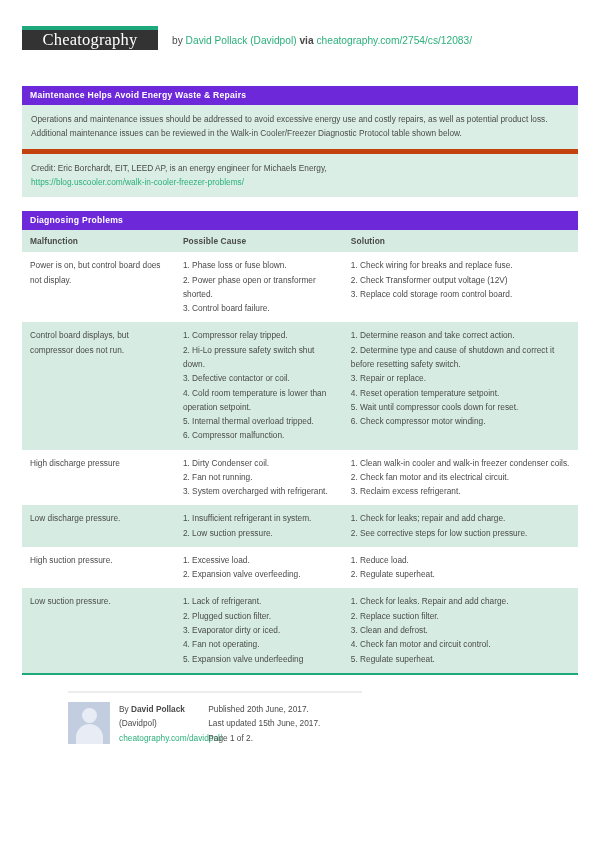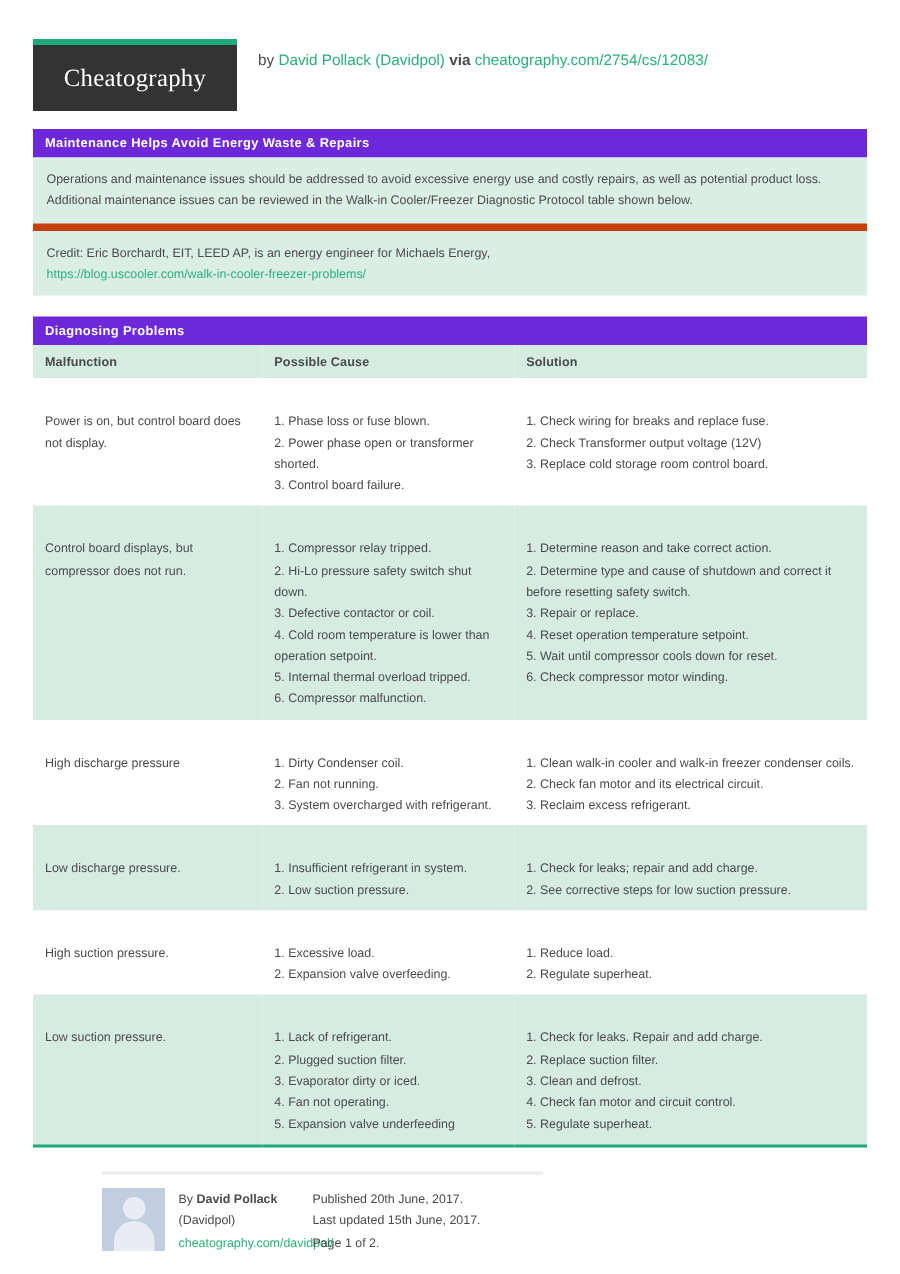--- a/index.html
+++ b/index.html
@@ -26,21 +26,21 @@
 
   
   .header {
     display: flex;
     align-items: flex-start;
     padding-top: 26px;
     height: 46px;
   }
   .logo-box {
     width: 136px;
-    height: 48px;
+    height: 24px;
     background: #333333;
     border-top: 4px solid #1ea97c;
     box-sizing: border-box;
     display: flex;
     align-items: center;
     justify-content: center;
     flex: 0 0 136px;
   }
   .logo-text {
     color: #ffffff;
@@ -107,21 +107,21 @@
     font-weight: bold;
     text-align: left;
     padding: 6px 8px 6px 8px;
     vertical-align: top;
     letter-spacing: 0.1px;
   }
   .tbl td {
     font-size: 8.3px;
     line-height: 1.72;
     color: #4a4a4a;
-    padding: 21px 8px 7px 8px;
+    padding: 6px 8px 7px 8px;
     vertical-align: top;
   }
   .tbl tr.odd td { background: #ffffff; }
   .tbl tr.even td { background: #d6ece2; }
   .tbl tr.last td { border-bottom: 2px solid #1ea97c; }
   .tbl td ol {
     margin: 0;
     padding: 0;
     list-style: none;
   }

